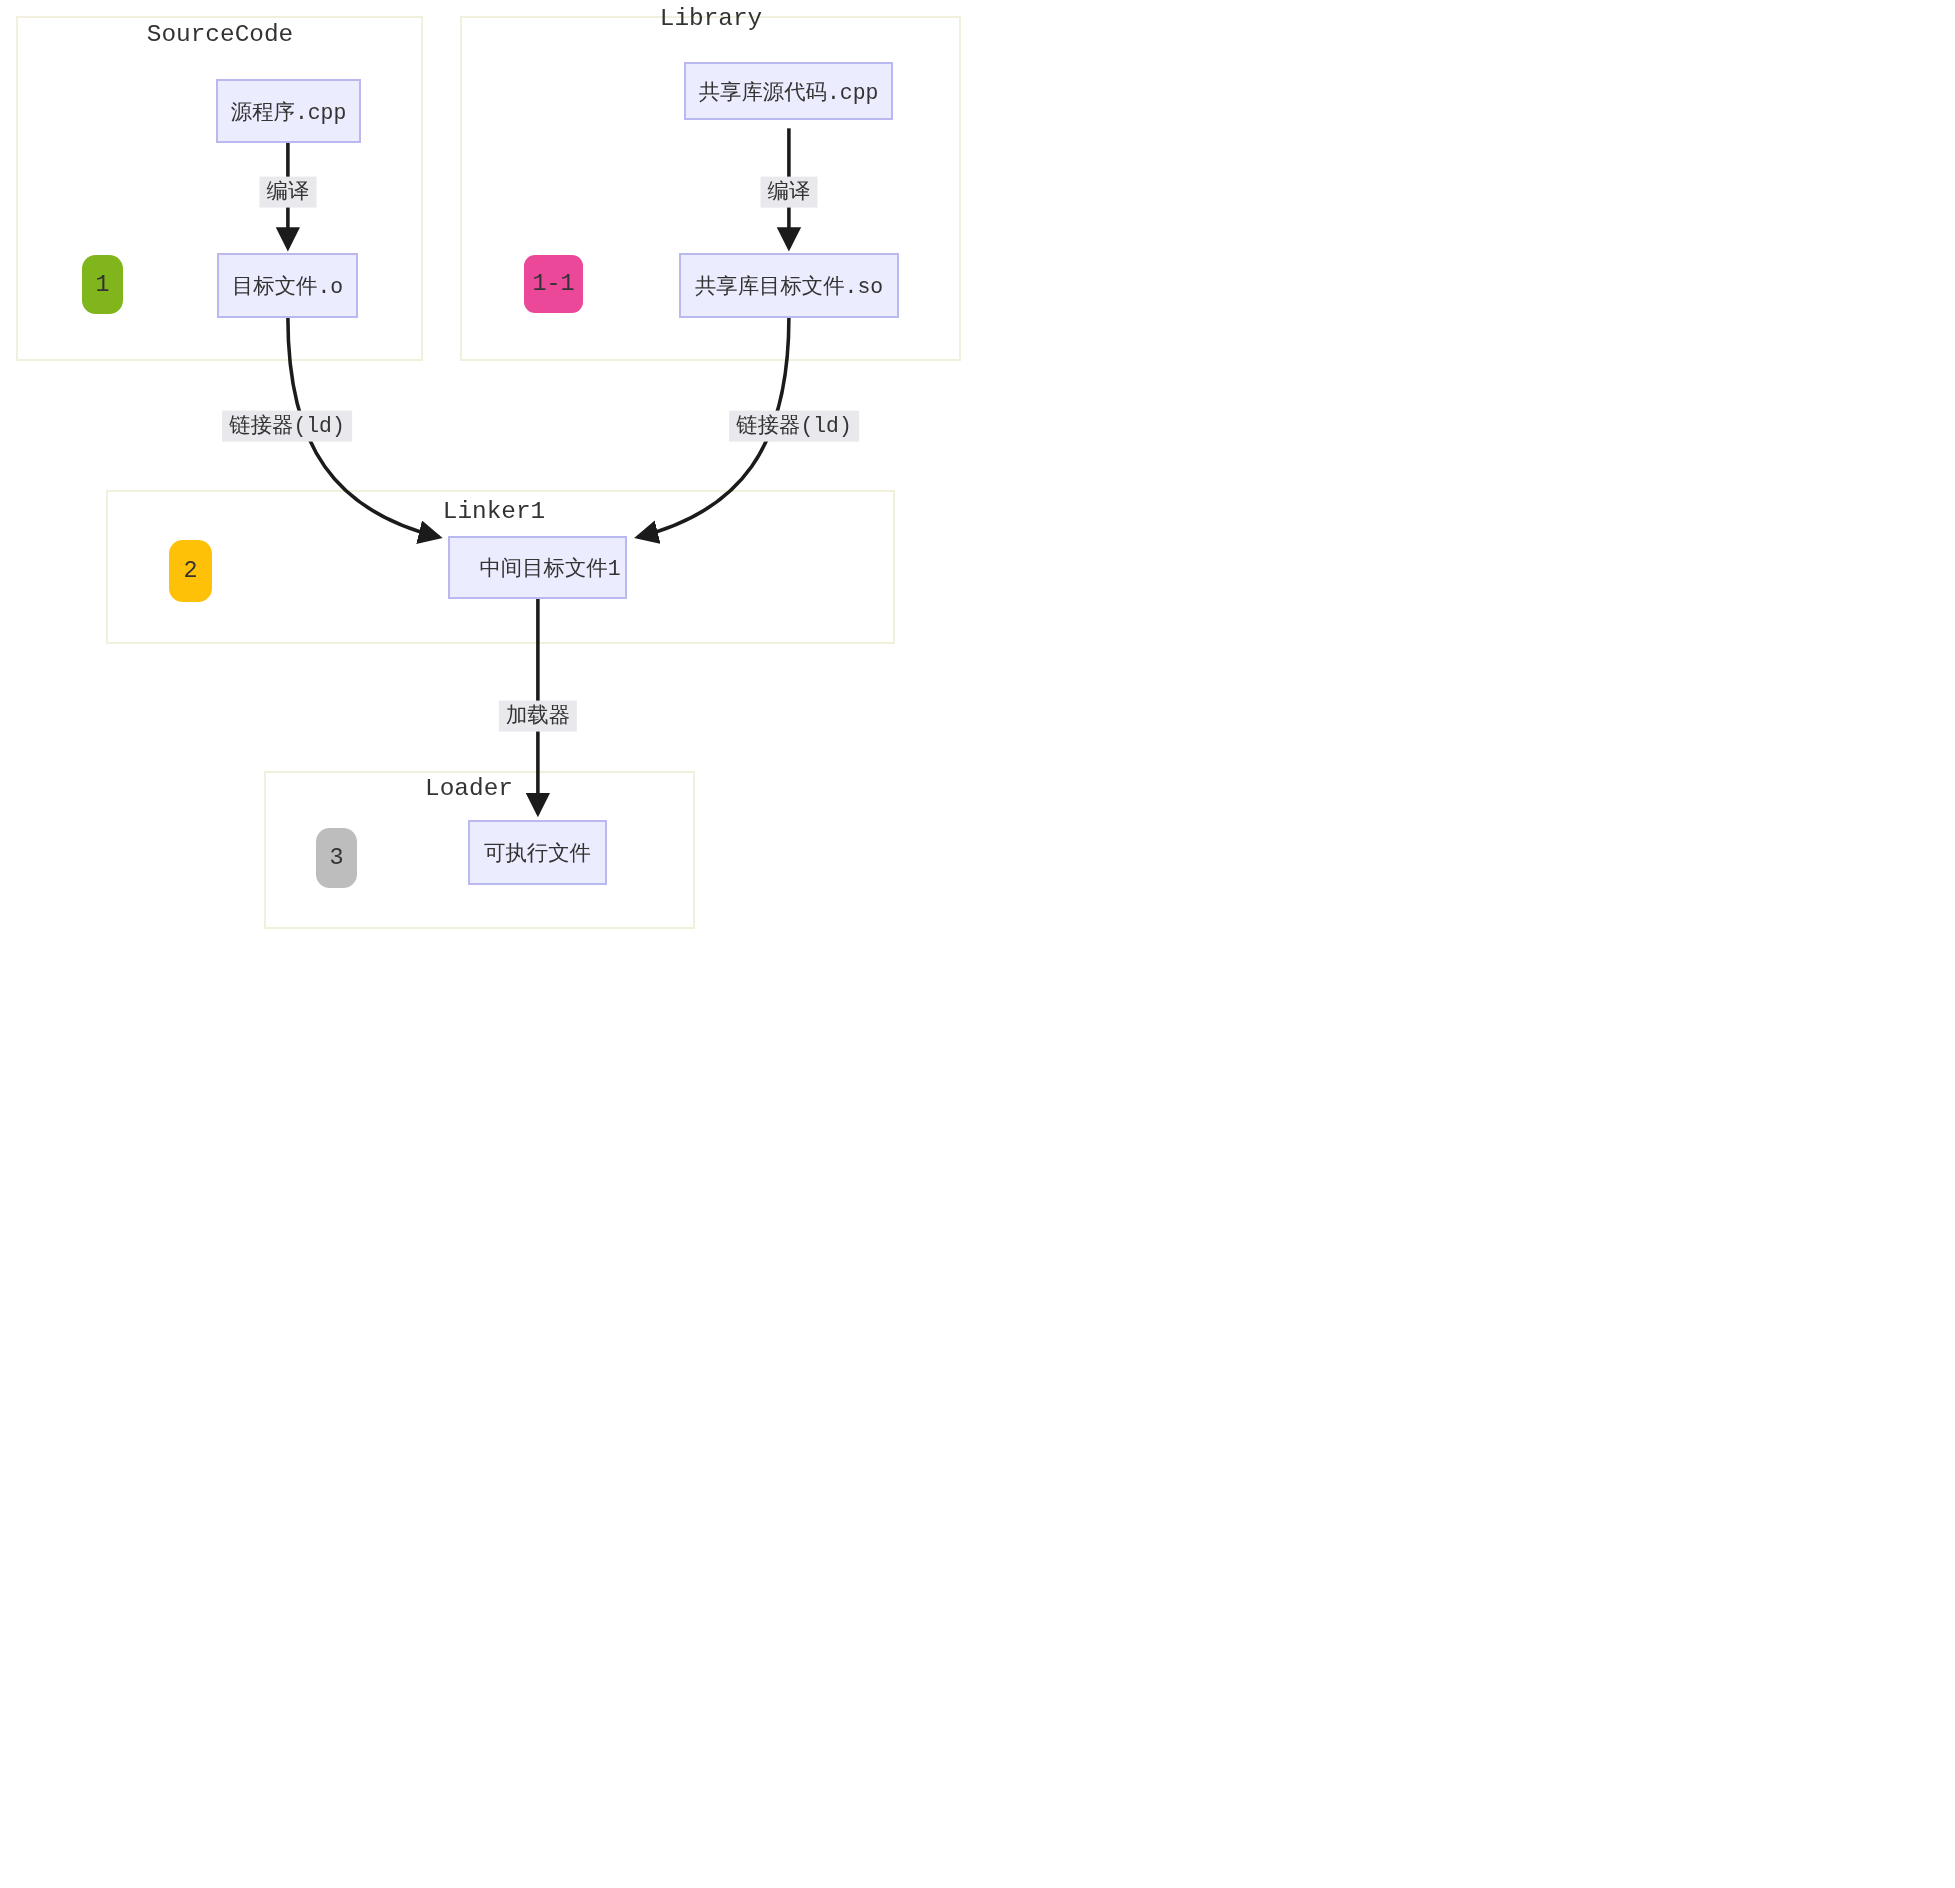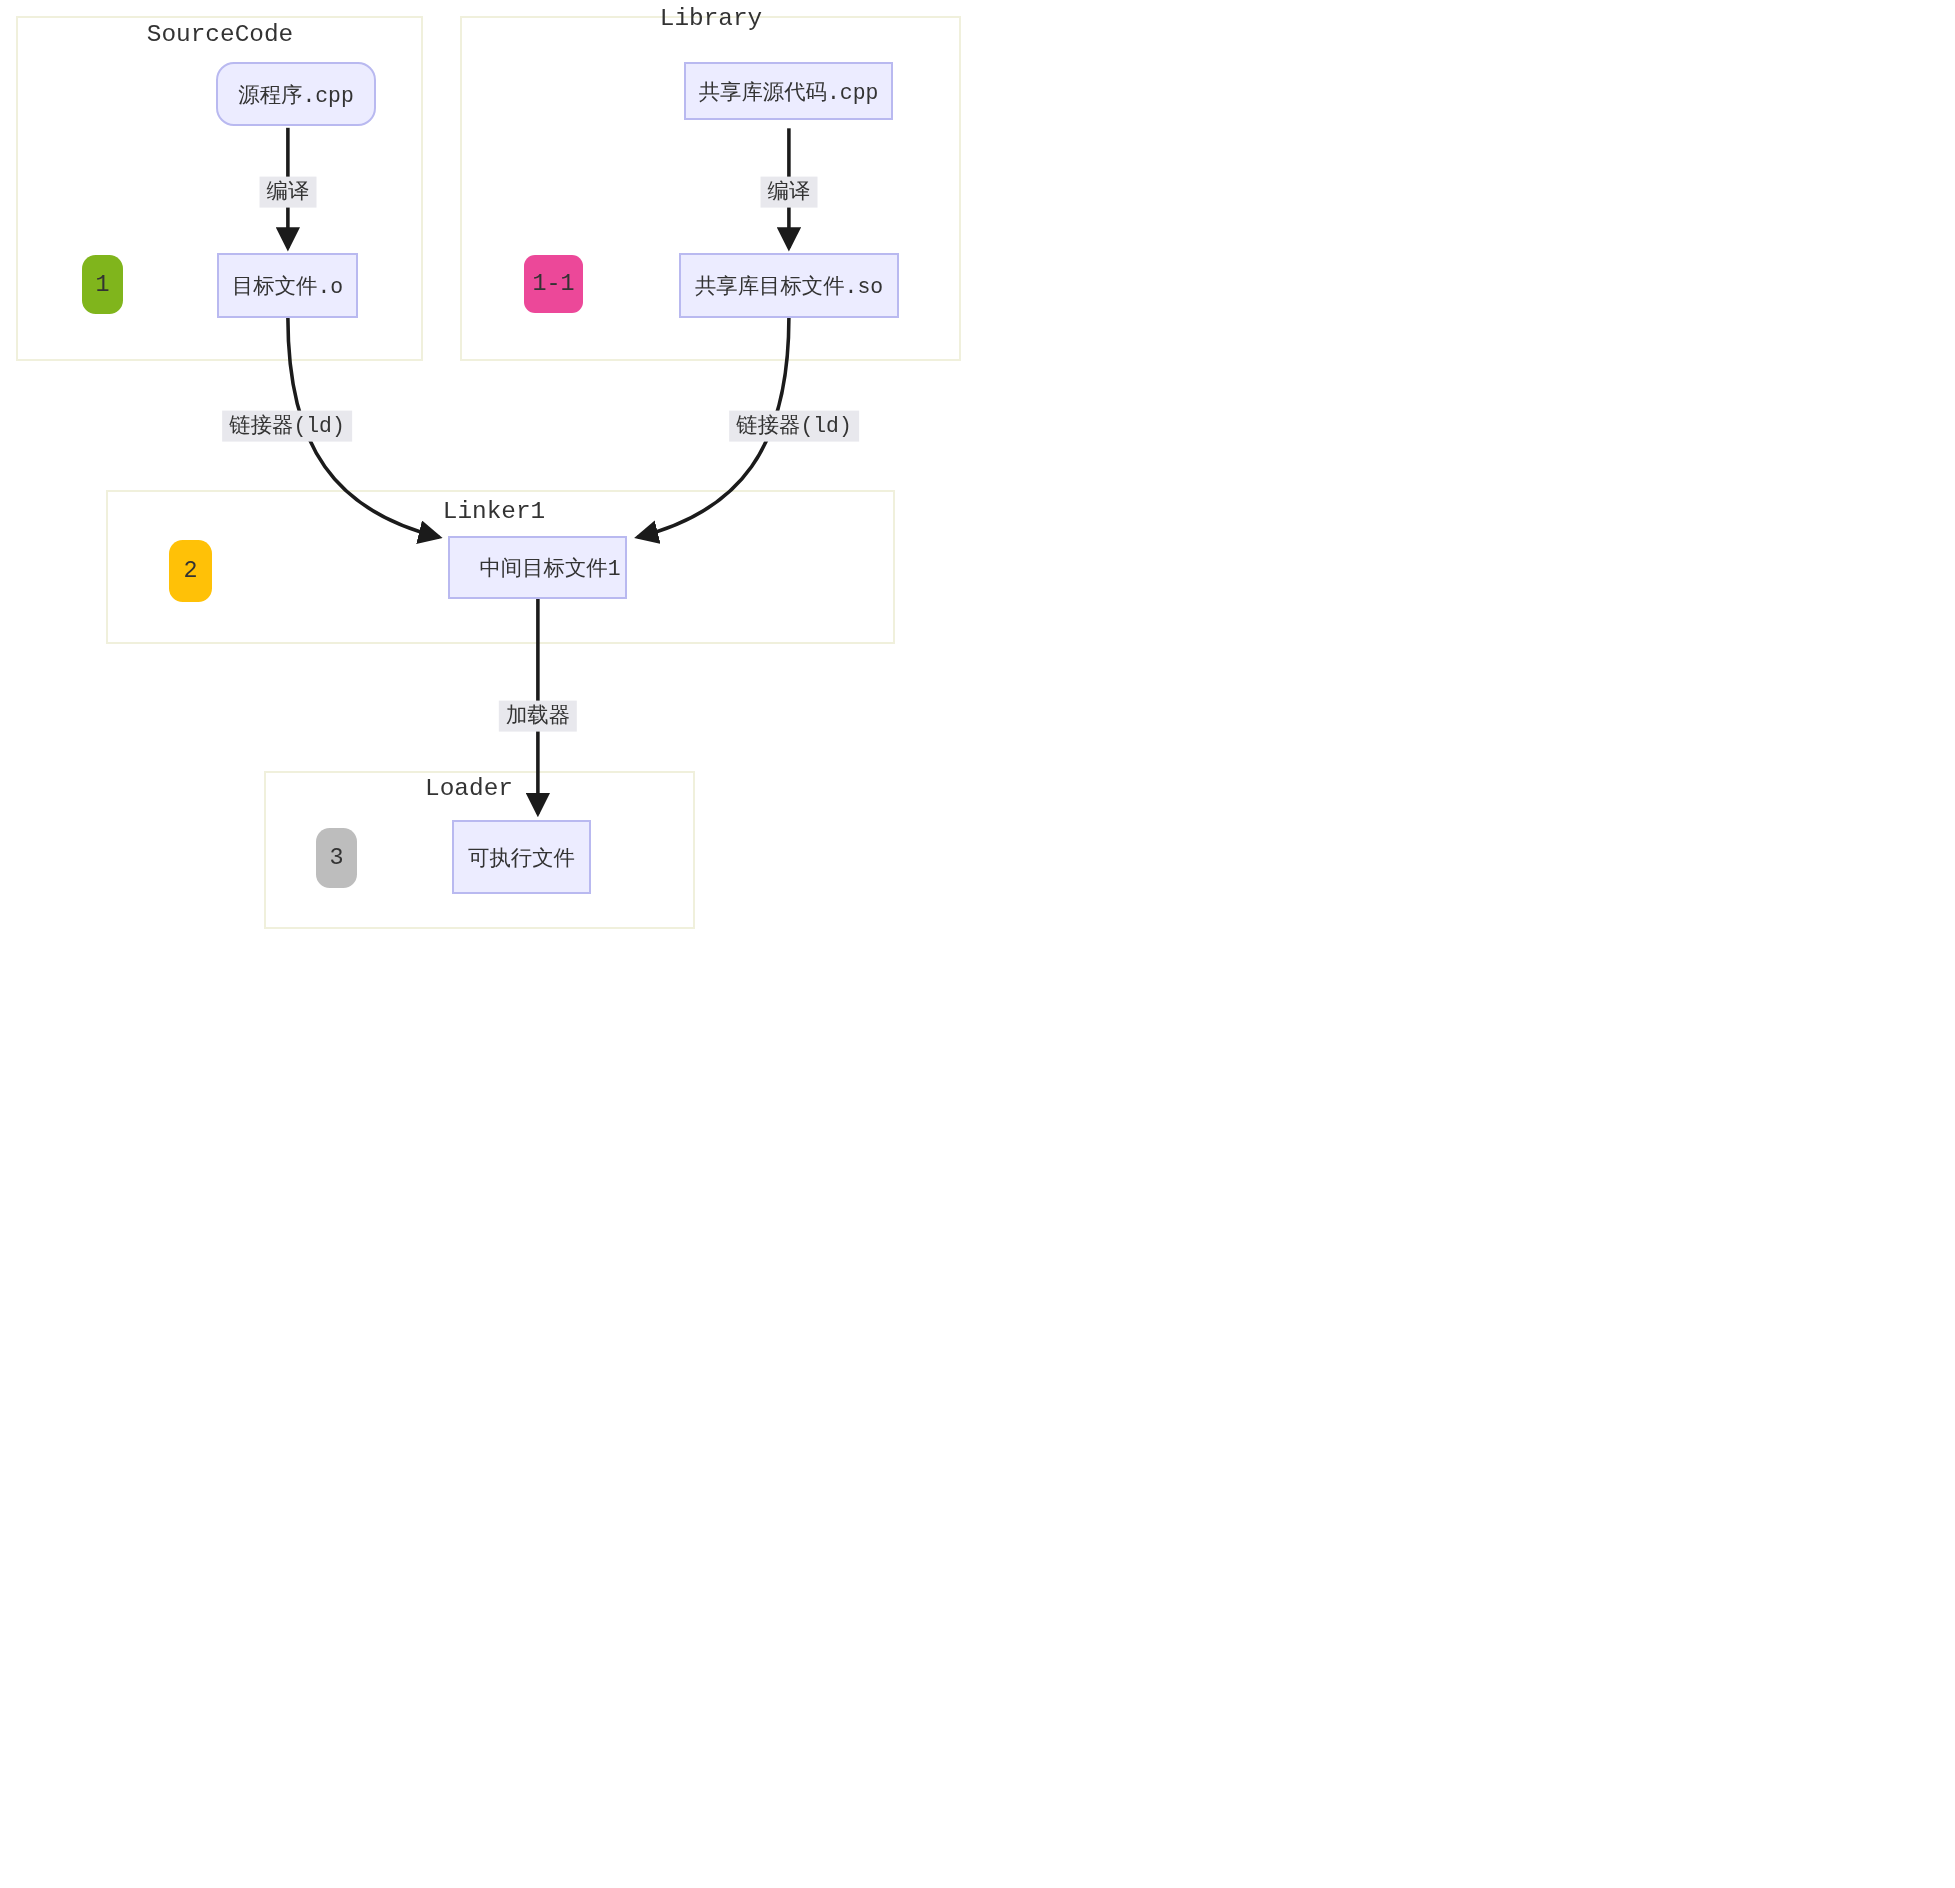--- a/index.html
+++ b/index.html
@@ -97,26 +97,26 @@
         <path d="M 0 0 L 10 5 L 0 10 z" fill="#1B1B1B"></path>
       </marker>
     </defs>
     <path d="M 565 251 L 565 487" fill="none" stroke="#1B1B1B" stroke-width="7" marker-end="url(#arrowhead)"></path>
     <path d="M 1549 252 L 1549 487" fill="none" stroke="#1B1B1B" stroke-width="7" marker-end="url(#arrowhead)"></path>
     <path d="M 565 624 C 565 880 660 1005 862 1055" fill="none" stroke="#1B1B1B" stroke-width="7" marker-end="url(#arrowhead)"></path>
     <path d="M 1549 624 C 1549 880 1452 1005 1252 1055" fill="none" stroke="#1B1B1B" stroke-width="7" marker-end="url(#arrowhead)"></path>
     <path d="M 1056 1175 L 1056 1598" fill="none" stroke="#1B1B1B" stroke-width="7" marker-end="url(#arrowhead)"></path>
   </svg>
 
-  <div class="node" style="left:216px; top:62px; width:160px; height:64px;border-radius:18px;">源程序.cpp</div>
+  <div class="node" style="left:216px; top:79px; width:145px; height:64px;">源程序.cpp</div>
   <div class="node" style="left:217px; top:253px; width:141px; height:65px;">目标文件.o</div>
   <div class="node" style="left:684px; top:62px; width:209px; height:58px;">共享库源代码.cpp</div>
   <div class="node" style="left:679px; top:253px; width:220px; height:65px;">共享库目标文件.so</div>
   <div class="node" style="left:448px; top:536px; width:179px; height:63px;padding-left:25px;">中间目标文件1</div>
-  <div class="node" style="left:452px; top:820px; width:139px; height:74px;">可执行文件</div>
+  <div class="node" style="left:468px; top:820px; width:139px; height:65px;">可执行文件</div>
 
   <div class="badge badge-1" style="left:82px; top:255px; width:41px; height:59px;">1</div>
   <div class="badge badge-1-1" style="left:524px; top:255px; width:59px; height:58px;">1-1</div>
   <div class="badge badge-2" style="left:169px; top:540px; width:43px; height:62px;">2</div>
   <div class="badge badge-3" style="left:316px; top:828px; width:41px; height:60px;">3</div>
 
   <div class="edge-label" style="left:288px; top:192px;">编译</div>
   <div class="edge-label" style="left:789px; top:192px;">编译</div>
   <div class="edge-label" style="left:287px; top:426px;">链接器(ld)</div>
   <div class="edge-label" style="left:794px; top:426px;">链接器(ld)</div>

